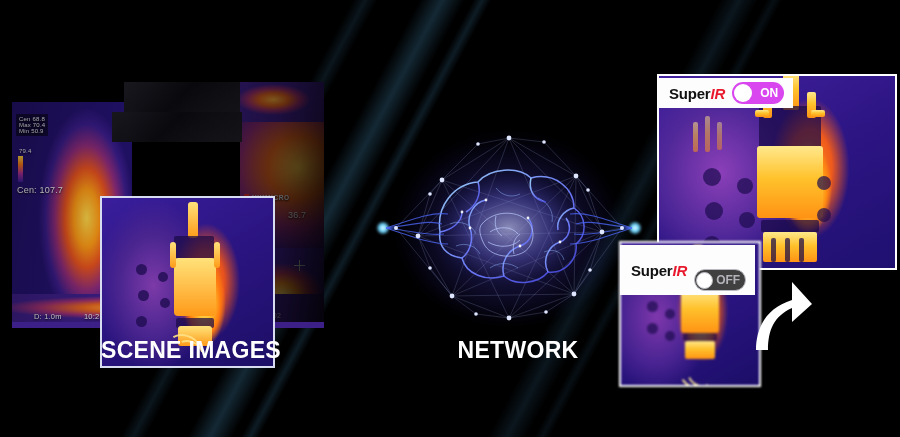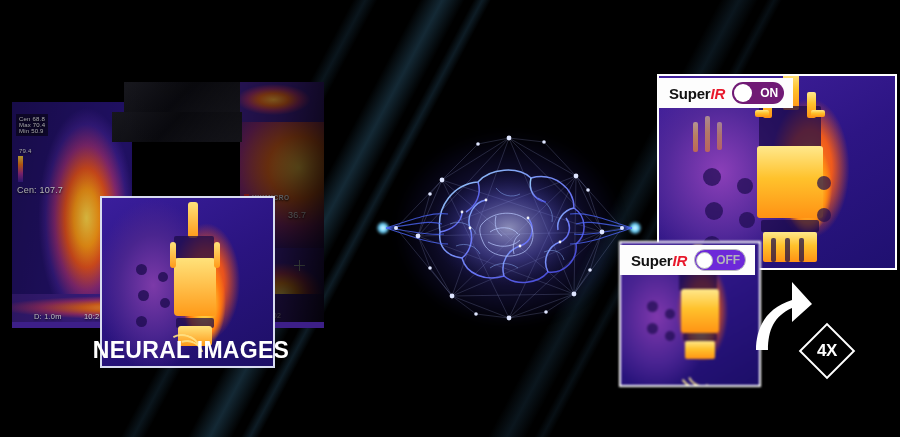--- a/index.html
+++ b/index.html
@@ -134,22 +134,22 @@
       border-radius:50%; }
 
   
   .badge { position:absolute; display:flex; align-items:center; gap:7px;
            background:#fdfdfd; padding:4px 9px 4px 11px; }
   .badge-txt { font-size:15px; font-weight:700; color:#111; letter-spacing:-.2px;
                line-height:1; white-space:nowrap; }
   .badge-ir { color:#e8192c; font-style:italic; font-weight:700; }
   .toggle { position:relative; display:flex; align-items:center;
             width:52px; height:22px; border-radius:11px; }
-  .toggle.on  { background:#701a75; }
-  .toggle.off { background:#6d28d9; border:1.6px solid #b9b9c0; }
+  .toggle.on  { background:#d946ef; }
+  .toggle.off { background:#404040; border:1.6px solid #b9b9c0;margin-top:20px; }
   .knob { position:absolute; left:2px; width:18px; height:18px; border-radius:50%;
           background:#fff; }
   .toggle.off .knob { left:1px; width:17px; height:17px; border:1.4px solid #b9b9c0; background:#fff; }
   .tg-label { position:absolute; right:6px; font-size:12px; font-weight:700; line-height:1; }
   .toggle.on  .tg-label { color:#fff; }
   .toggle.off .tg-label { color:#b3b3ba; right:5px; }
 
   #badge-on  { left:658px; top:78px; z-index:6; }
   #badge-off { left:620px; top:245px; z-index:6; }
 
@@ -391,24 +391,21 @@
     <span class="toggle off">
       <span class="knob"></span>
       <span class="tg-label">OFF</span>
     </span>
   </div>
 
   <svg id="arrow-up" viewBox="0 0 62 74">
     <path d="M4,72 C4,50 14,30 40,22 L40,4 L60,26 L40,44 L40,30 C22,38 16,52 16,72 Z" fill="#ffffff"></path>
   </svg>
 
-  <div id="badge-4x">
-    <div class="diamond"></div>
-    <div class="lbl">4X</div>
-  </div>
 
   <div class="caption" id="cap-left">
-    <div>NEURAL IMAGES</div>
+    <div>SCENE IMAGES</div>
   </div>
   <div class="caption" id="cap-center">
+    <div>NETWORK</div>
   </div>
 
 </div>
 
 </body></html>

